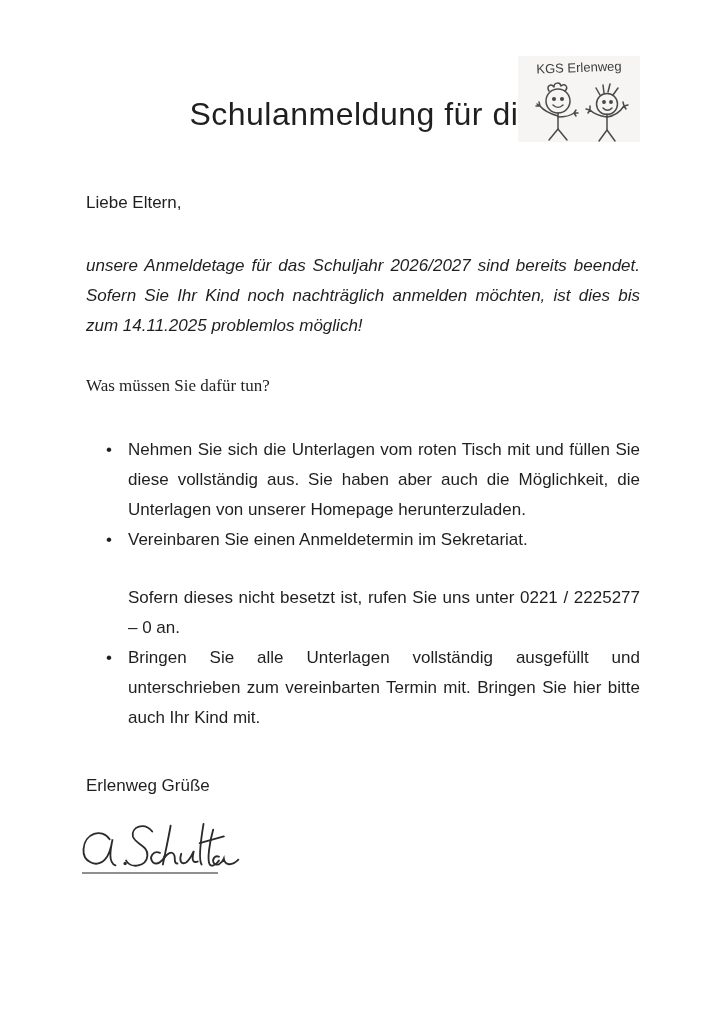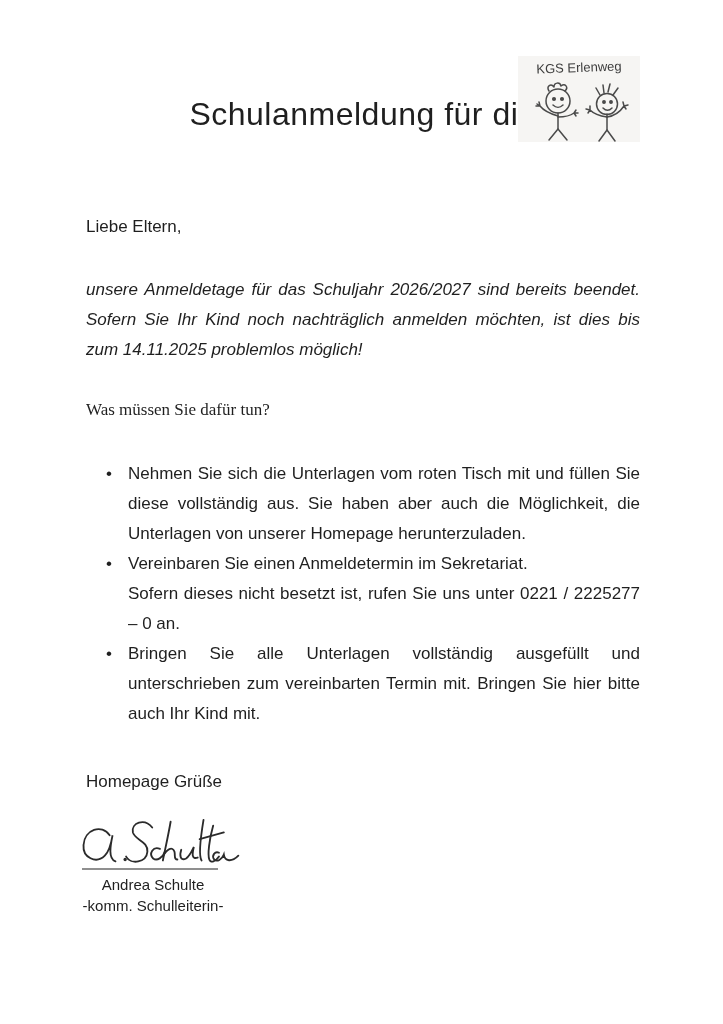--- a/index.html
+++ b/index.html
@@ -32,38 +32,38 @@
     font-weight:400;
     letter-spacing:0.5px;
     white-space:nowrap;
   }
   
   .body {
     margin:0 83px 0 86px;
     font-size:17px;
     line-height:30px;
   }
-  .salutation { margin-top:68px; }
+  .salutation { margin-top:44px; }
   .intro { margin:33px 0 0 0; text-align:justify;font-style:italic; }
   .question { margin:30px 0 0 0;font-family:Liberation Serif, serif; }
   ul.points {
     list-style:none;
     margin:34px 0 0 0;
     padding:0;
   }
   ul.points li {
     position:relative;
     padding-left:42px;
     text-align:justify;
   }
   ul.points li .marker {
     position:absolute; left:20px; top:0;
     font-size:17px;
   }
-  ul.points li .line2 { display:block; text-align:justify; }
+  ul.points li .line2 { display:block; text-align:justify;margin-top:28px; }
   .closing { margin-top:38px; }
   
   .sig-block { margin-top:2px; margin-left:-4px; width:142px; }
   .sig-script { display:block; margin-left:-8px; }
   .sig-rule {
     width:136px; height:0;
     border-bottom:2px solid #8f8f8f;
     margin-top:-6px;
   }
   .sig-names {
@@ -127,39 +127,35 @@
         <span class="marker">•</span>
         <span>Vereinbaren Sie einen Anmeldetermin im Sekretariat.</span>
         <span class="line2">Sofern dieses nicht besetzt ist, rufen Sie uns unter 0221 / 2225277 – 0 an.</span>
       </li>
       <li>
         <span class="marker">•</span>
         <span>Bringen Sie alle Unterlagen vollständig ausgefüllt und unterschrieben zum vereinbarten Termin mit. Bringen Sie hier bitte auch Ihr Kind mit.</span>
       </li>
     </ul>
 
-    <p class="closing">Homepage Grüße</p>
+    <p class="closing">Erlenweg Grüße</p>
 
     <div class="sig-block">
       <svg class="sig-script" width="170" height="60" viewBox="0 0 170 62">
         <g fill="none" stroke="#2b2b2b" stroke-width="1.9" stroke-linecap="round">
           <path d="M34,22 C26,10 8,16 7,32 C6,45 20,52 29,43 C34,38 36,28 37,22 C35,32 32,46 40,49"></path>
           <circle cx="50" cy="47" r="1.7" fill="#2b2b2b" stroke="none"></circle>
           <path d="M78,14 C70,4 56,9 58,19 C60,27 74,28 73,39 C72,50 56,53 51,44"></path>
           <path d="M86,36 C79,33 74,41 79,46 C83,49 89,45 91,39"></path>
           <path d="M97,8 C95,20 91,38 89,48"></path>
           <path d="M89,44 C93,36 99,33 101,39 C102,43 100,47 104,47"></path>
           <path d="M108,37 C106,43 107,49 113,46 C117,43 119,38 121,34 C119,42 119,47 125,45"></path>
           <path d="M131,6 C129,18 125,42 129,48"></path>
           <path d="M141,12 C137,26 135,42 137,47 C138,51 144,49 147,44"></path>
           <path d="M127,26 L152,19"></path>
           <path d="M147,40 C143,38 139,43 142,47 C145,50 150,47 152,42 C153,49 160,50 167,43"></path>
         </g>
       </svg>
       <div class="sig-rule"></div>
-      <div class="sig-names">
-        <div>Andrea Schulte</div>
-        <div>-komm. Schulleiterin-</div>
-      </div>
     </div>
   </div>
 
 </div>
 
 </body></html>

